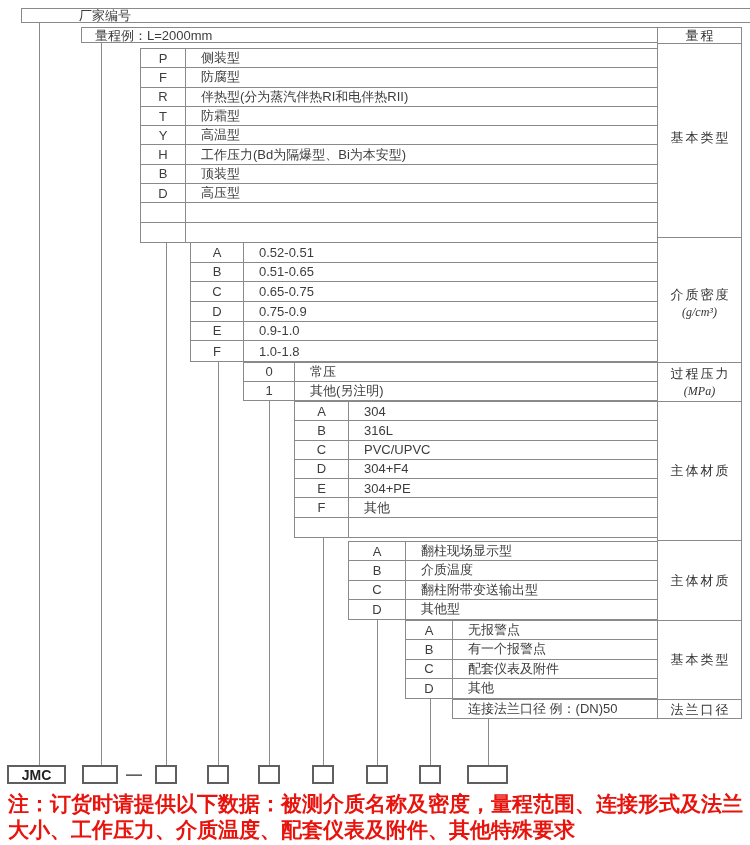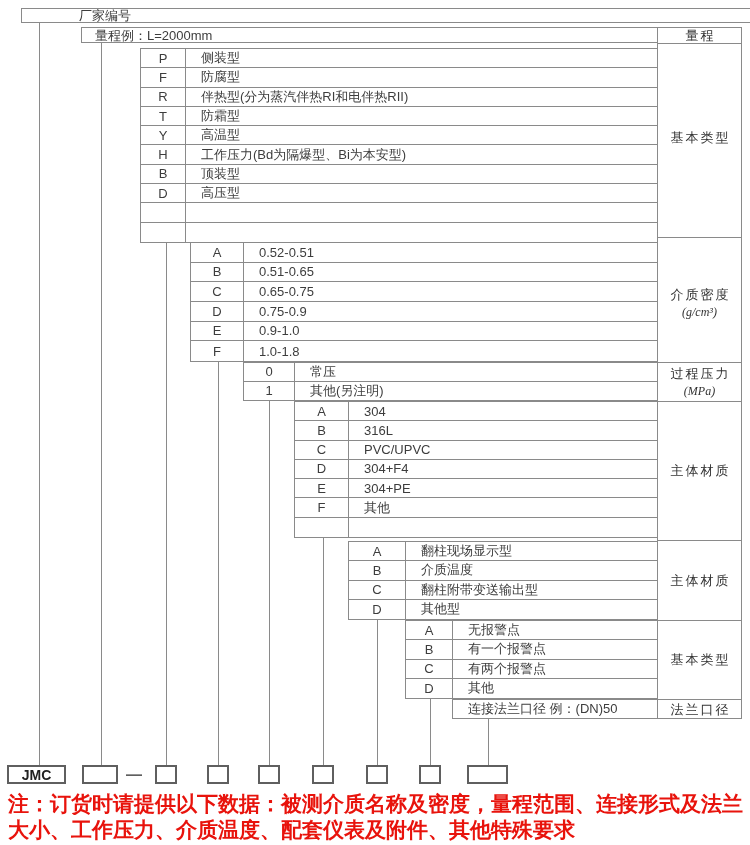--- a/index.html
+++ b/index.html
@@ -216,21 +216,21 @@
         <div class="trow" style="height: 19.25px;">
           <div class="tcode" style="width: 47px;">A</div>
           <div class="tdesc">无报警点</div>
         </div>
         <div class="trow" style="height: 19.25px;">
           <div class="tcode" style="width: 47px;">B</div>
           <div class="tdesc">有一个报警点</div>
         </div>
         <div class="trow" style="height: 19.25px;">
           <div class="tcode" style="width: 47px;">C</div>
-          <div class="tdesc">有两个报警点</div>
+          <div class="tdesc">配套仪表及附件</div>
         </div>
         <div class="trow last" style="height: 19.25px;">
           <div class="tcode" style="width: 47px;">D</div>
           <div class="tdesc">其他</div>
         </div>
       </div>
     </div>
 
   <div class="box" id="flange-row">
     <span>连接法兰口径 例：(DN)50</span>

